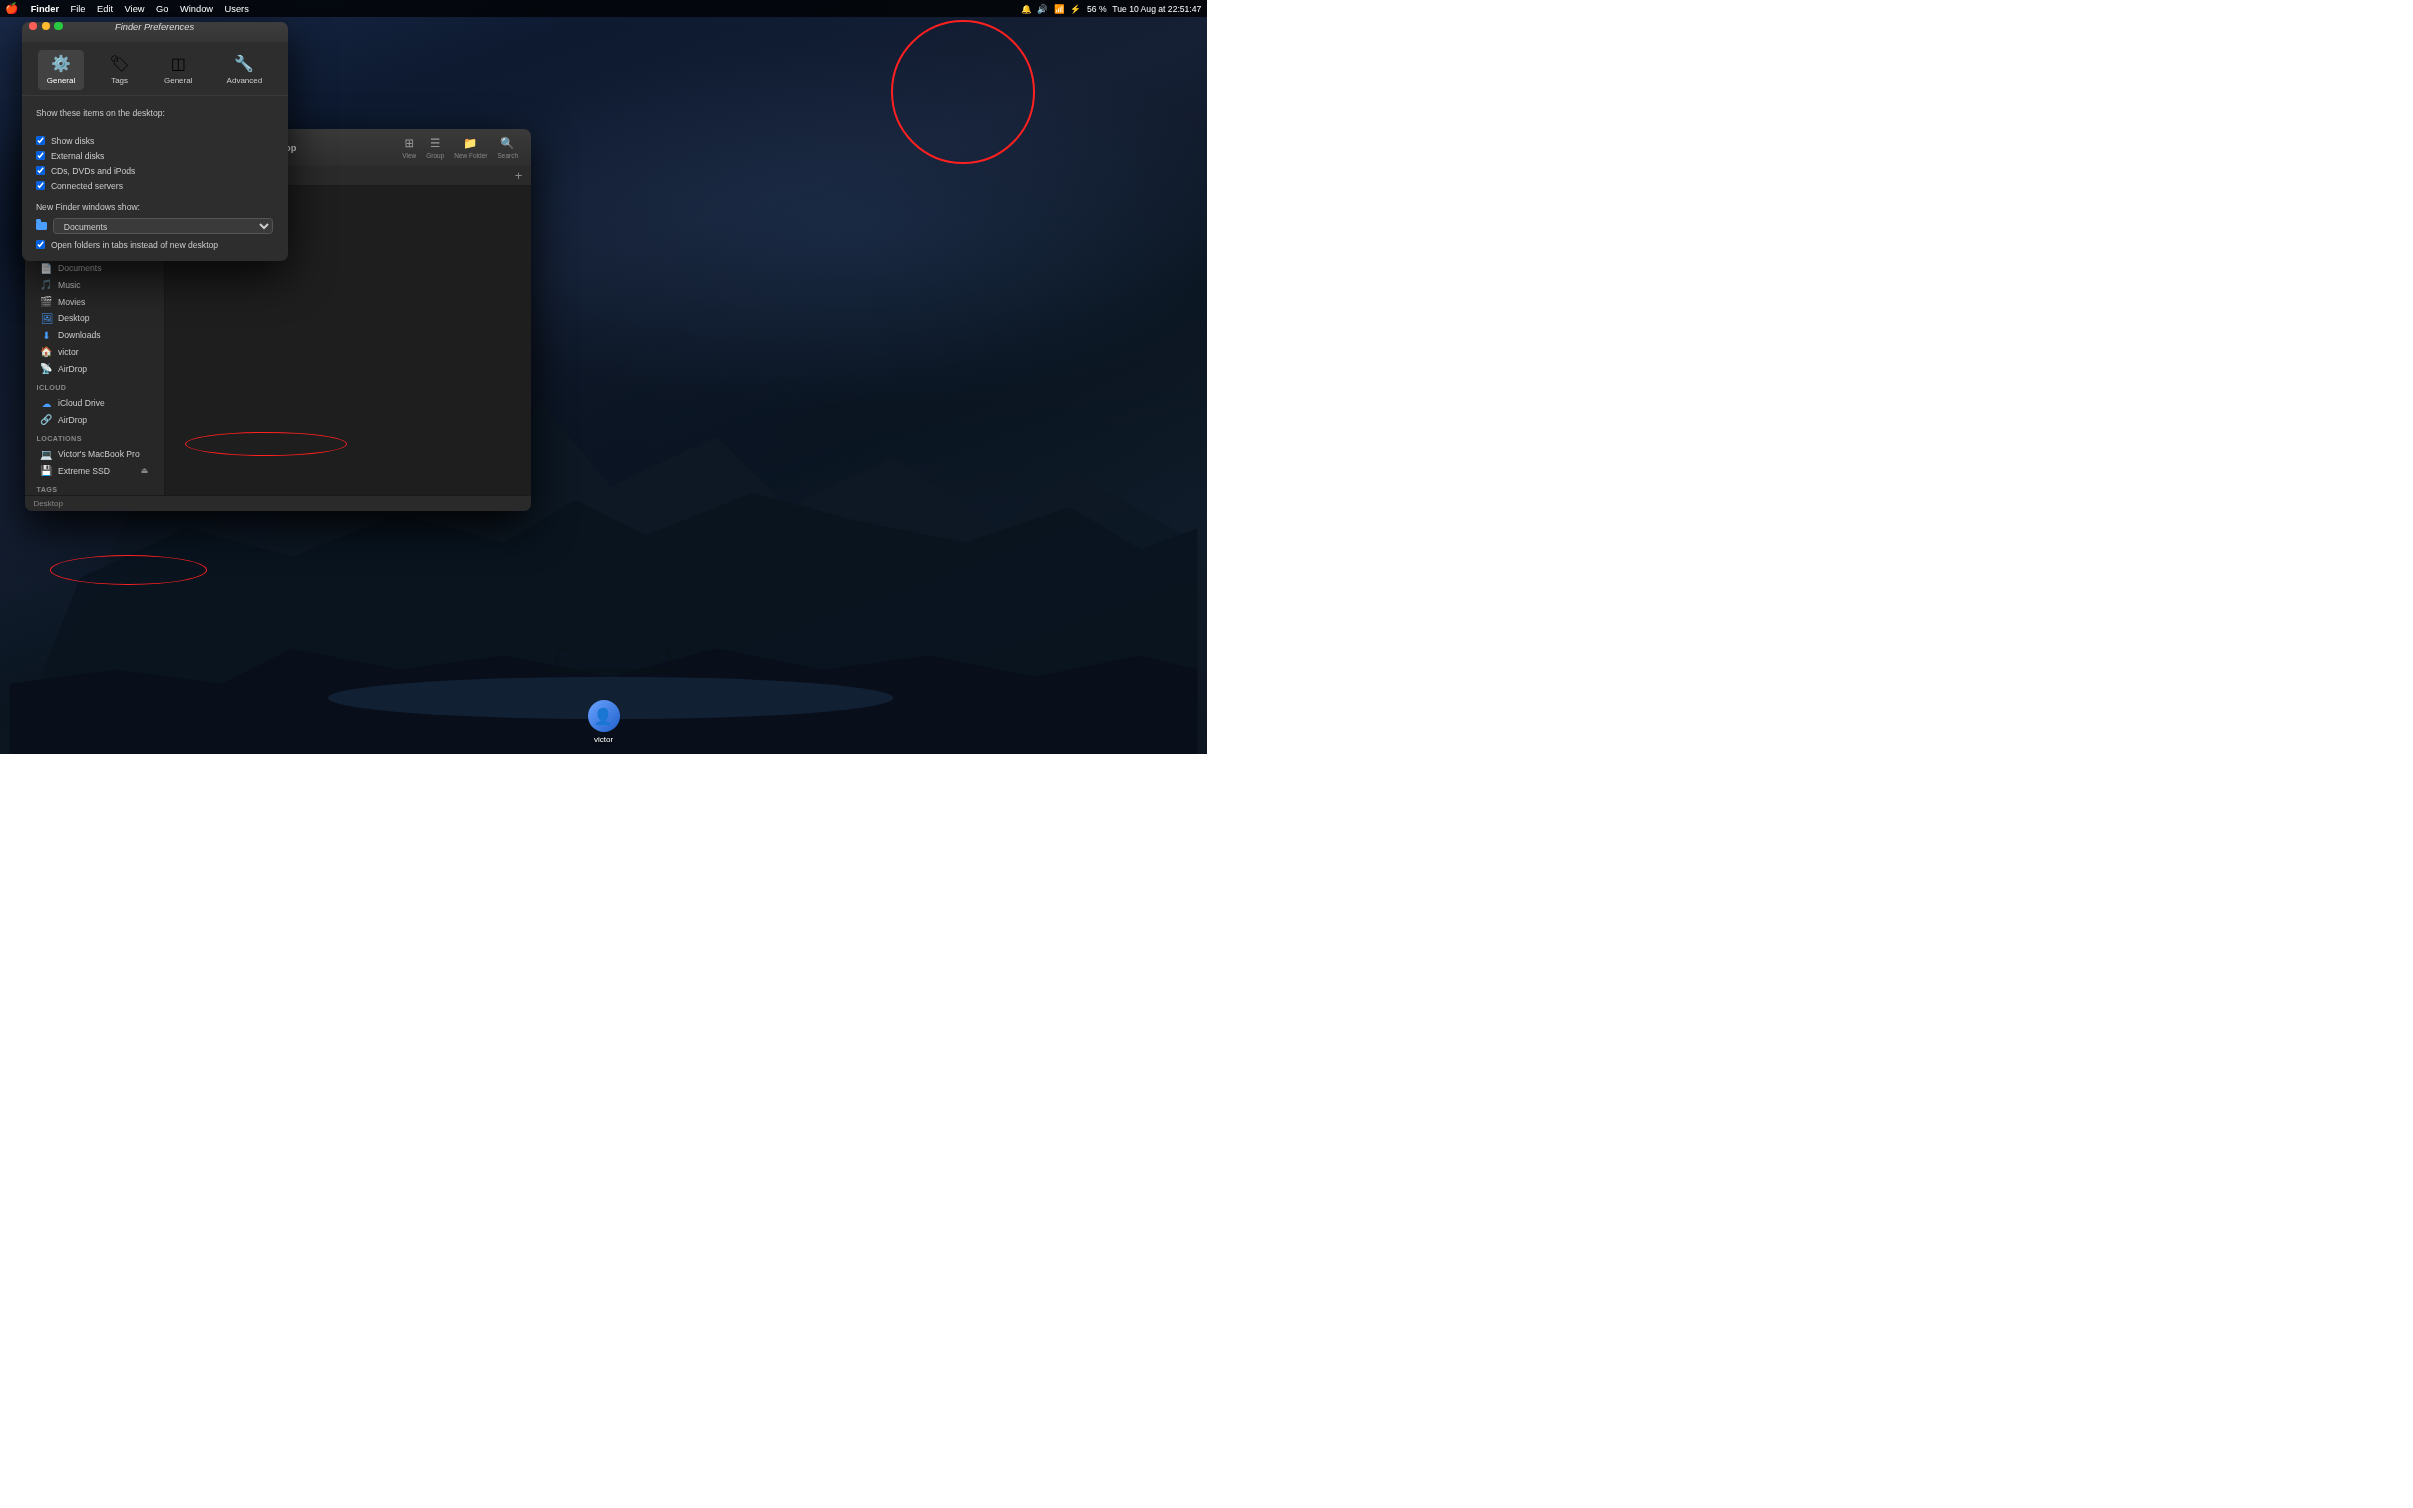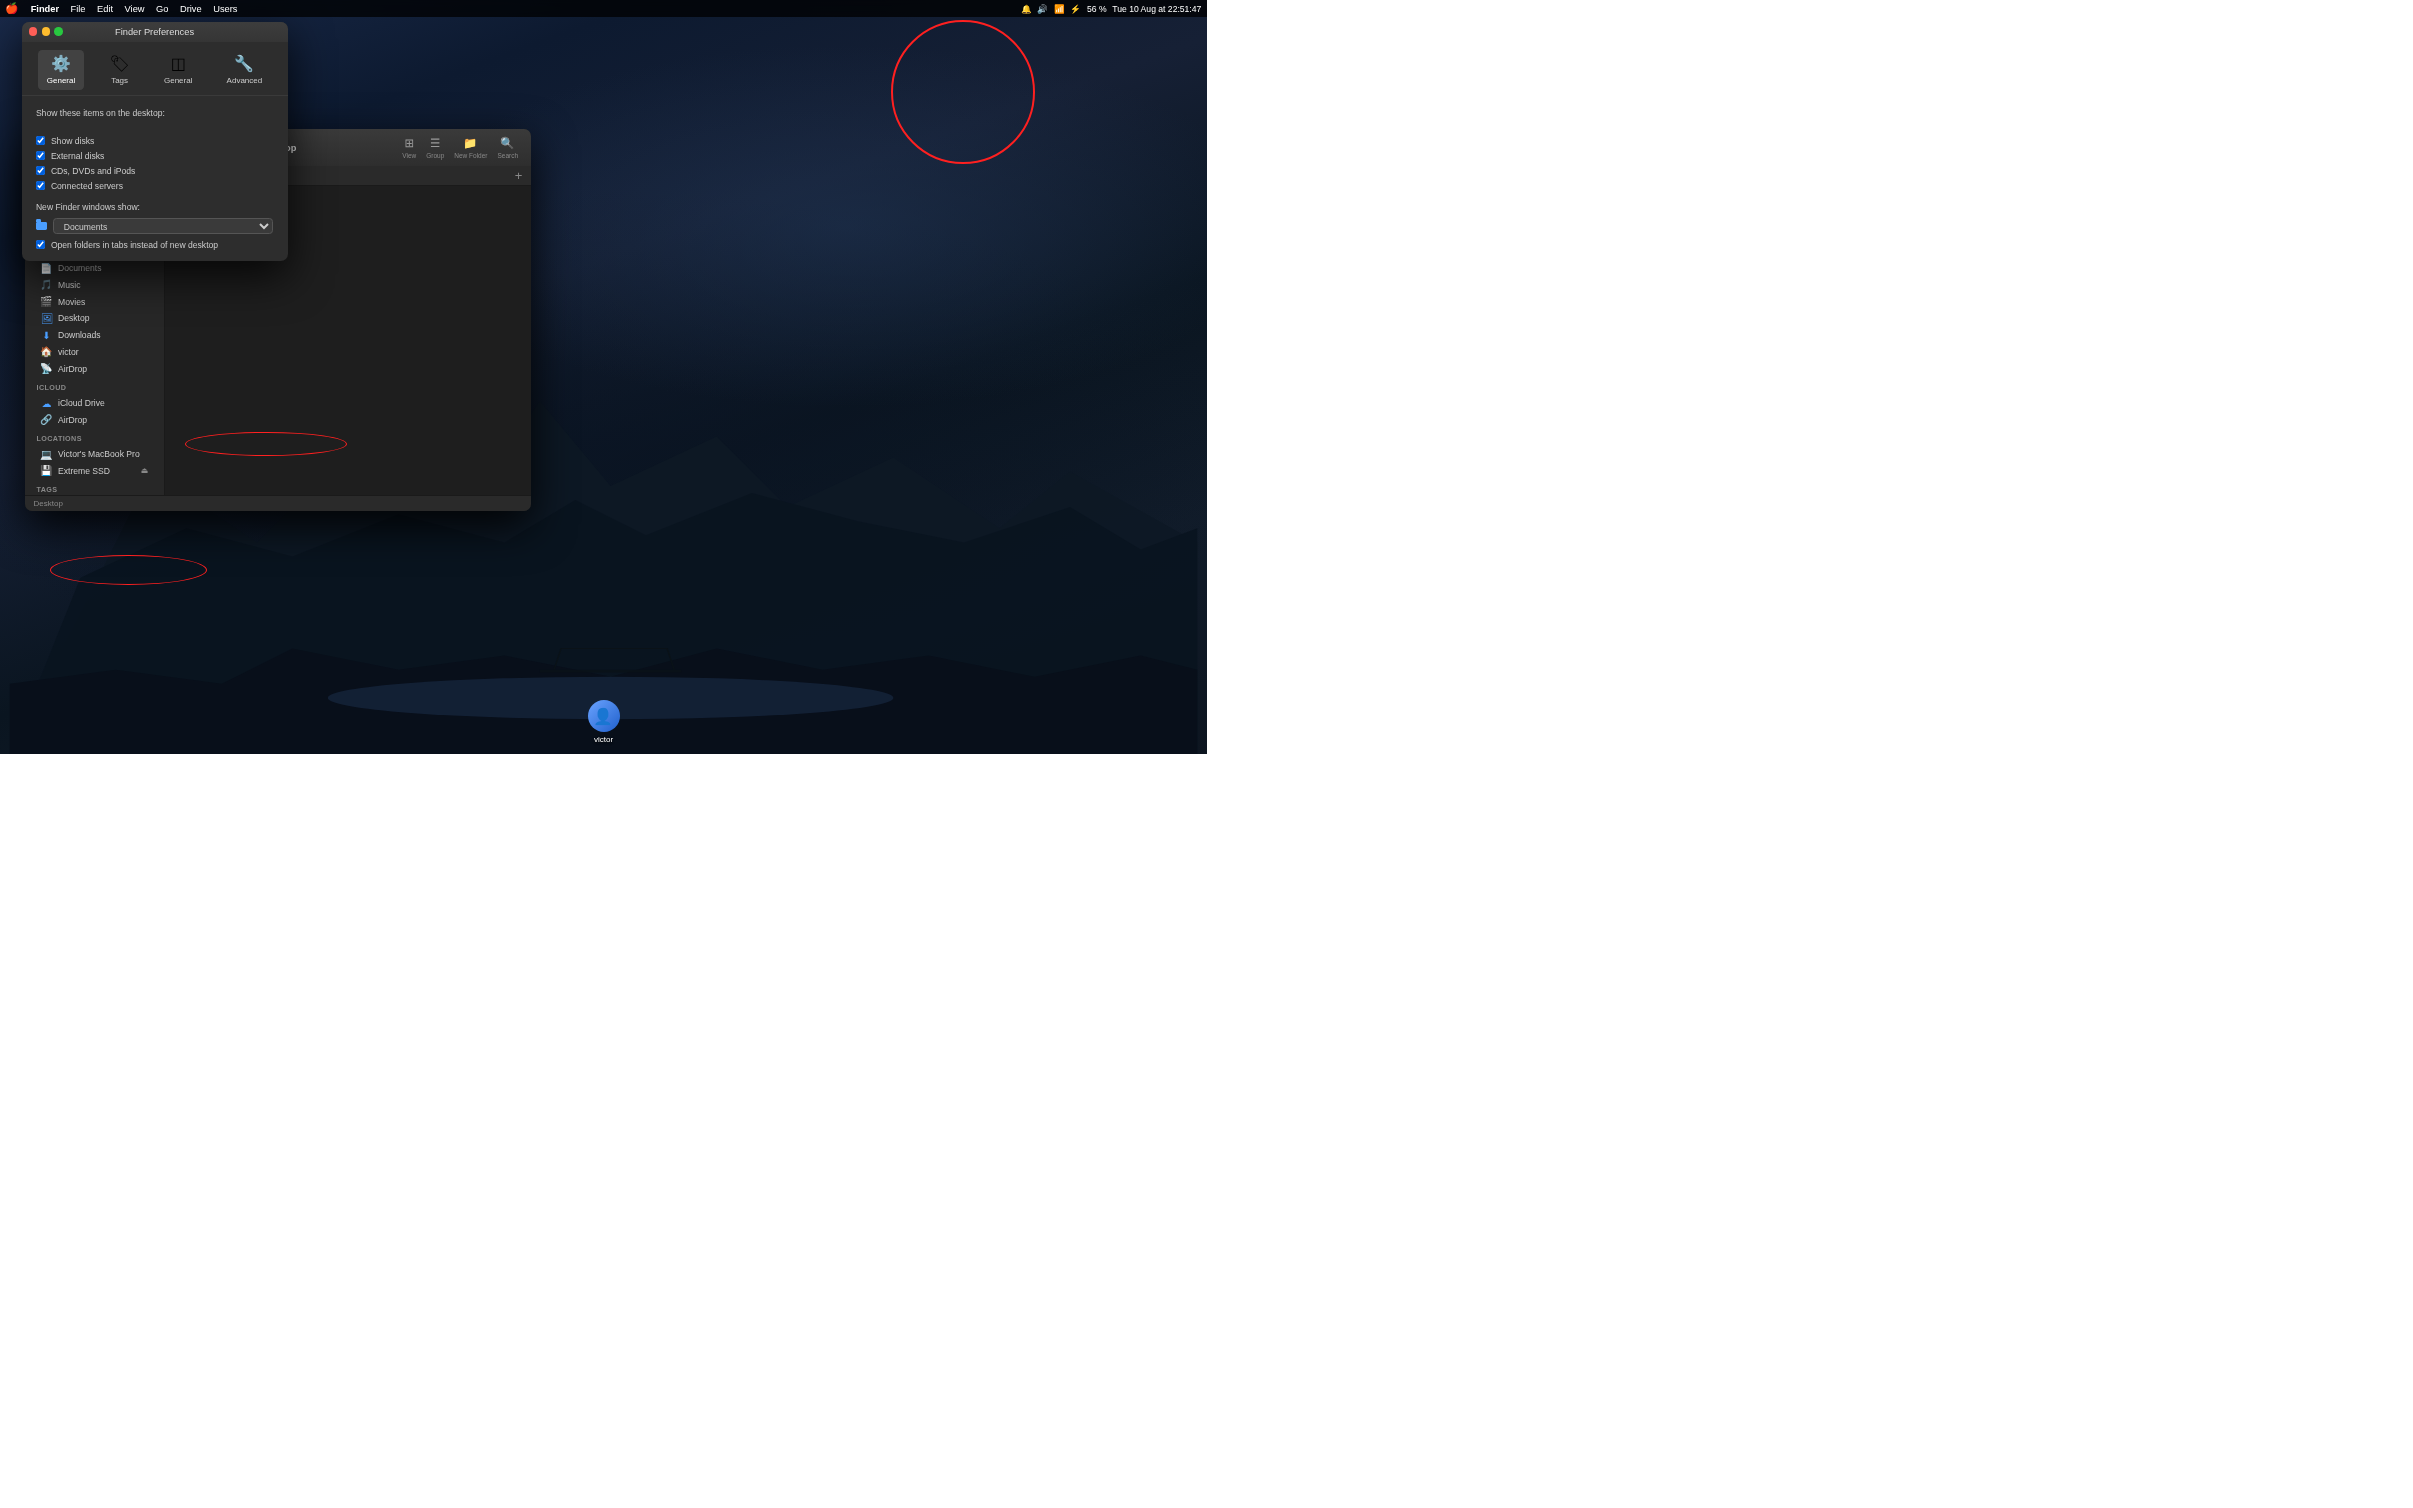--- a/index.html
+++ b/index.html
@@ -88,24 +88,25 @@
       border-radius: 7.2px;
       box-shadow: 0 14.4px 43px rgba(0,0,0,0.8);
       z-index: 500;
       overflow: hidden;
     }
 
     .prefs-titlebar {
       background: linear-gradient(180deg, #3d3d3d 0%, #353535 100%);
       height: 20px;
       display: flex;
-      align-items: center;
+      align-items: flex-start;
       padding: 0 7.2px;
       justify-content: center;
       position: relative;
+      font-style: italic;
     }
 
     .prefs-titlebar .title {
       font-size: 9.3px;
       color: #ddd;
       font-weight: 500;
     }
 
     .traffic-lights {
       position: absolute;
@@ -532,21 +533,21 @@
 </div>
 
 <div class="menubar">
   <div class="menubar-left">
     <span class="apple-logo">🍎</span>
     <span class="app-name">Finder</span>
     <span>File</span>
     <span>Edit</span>
     <span>View</span>
     <span>Go</span>
-    <span>Drive</span>
+    <span>Window</span>
     <span>Users</span>
   </div>
   <div class="menubar-right">
     <span>🔔</span>
     <span>🔊</span>
     <span>📶</span>
     <span>⚡</span>
     <span>56 %</span>
     <span>Tue 10 Aug at 22:51:47</span>
   </div>

